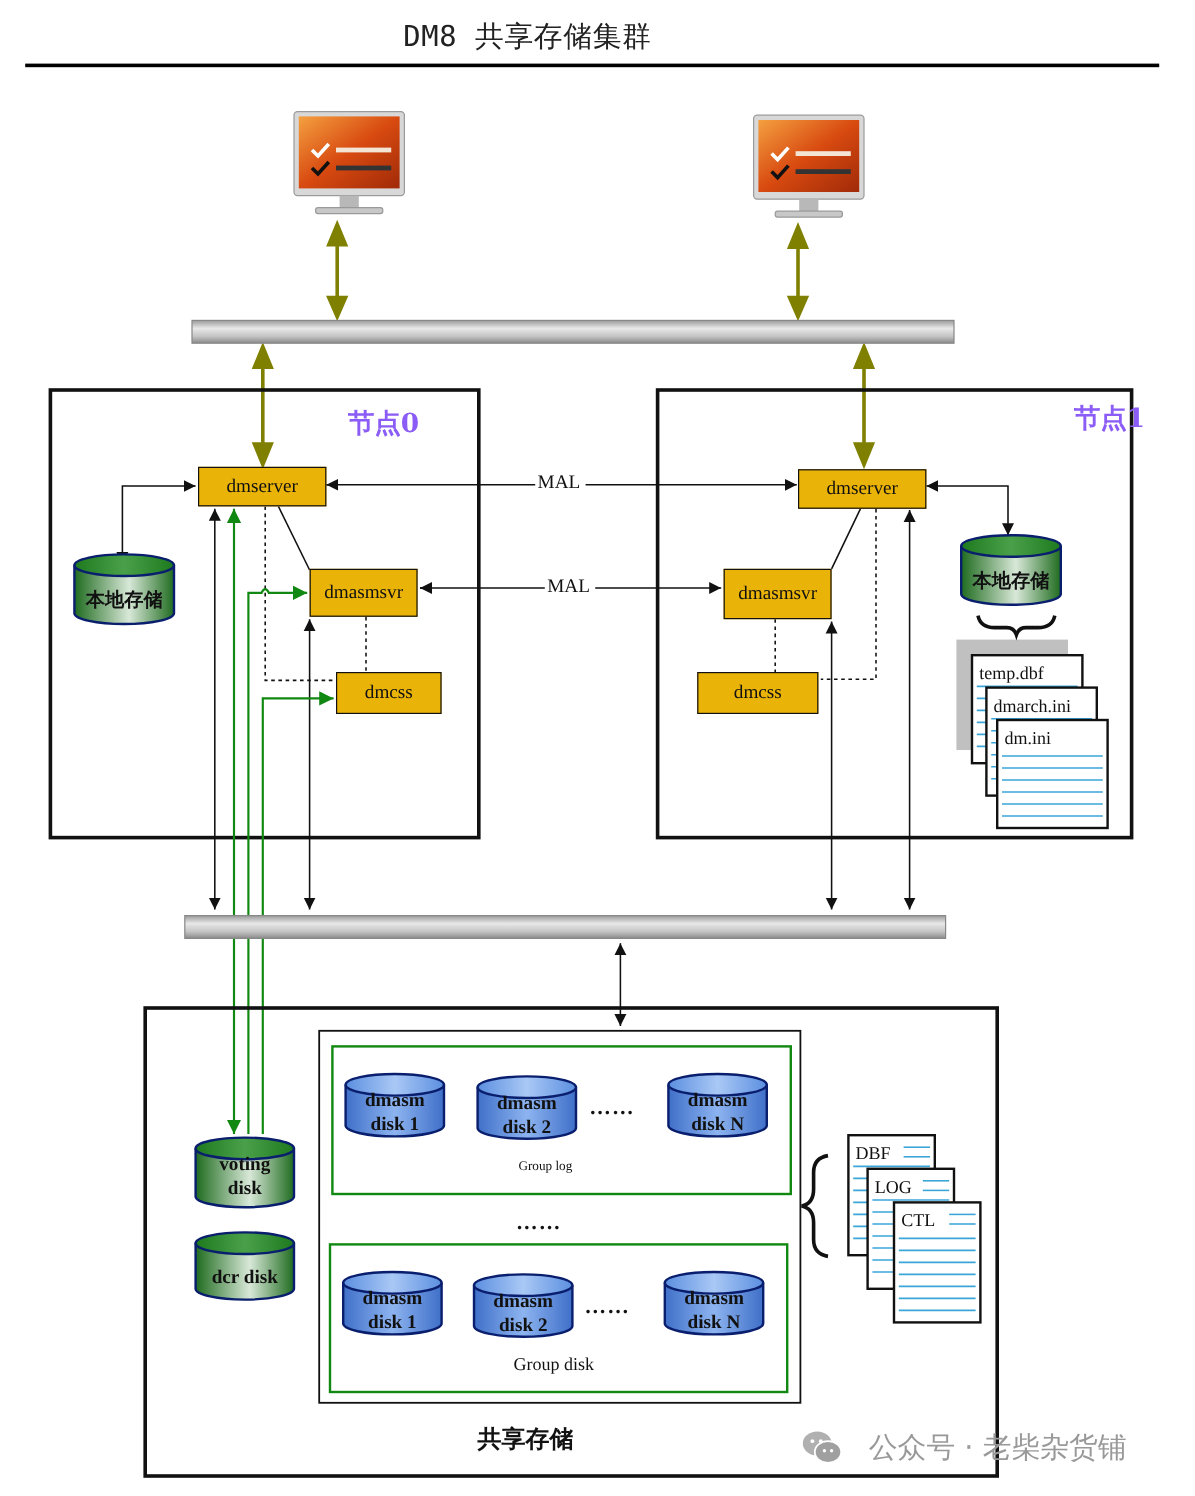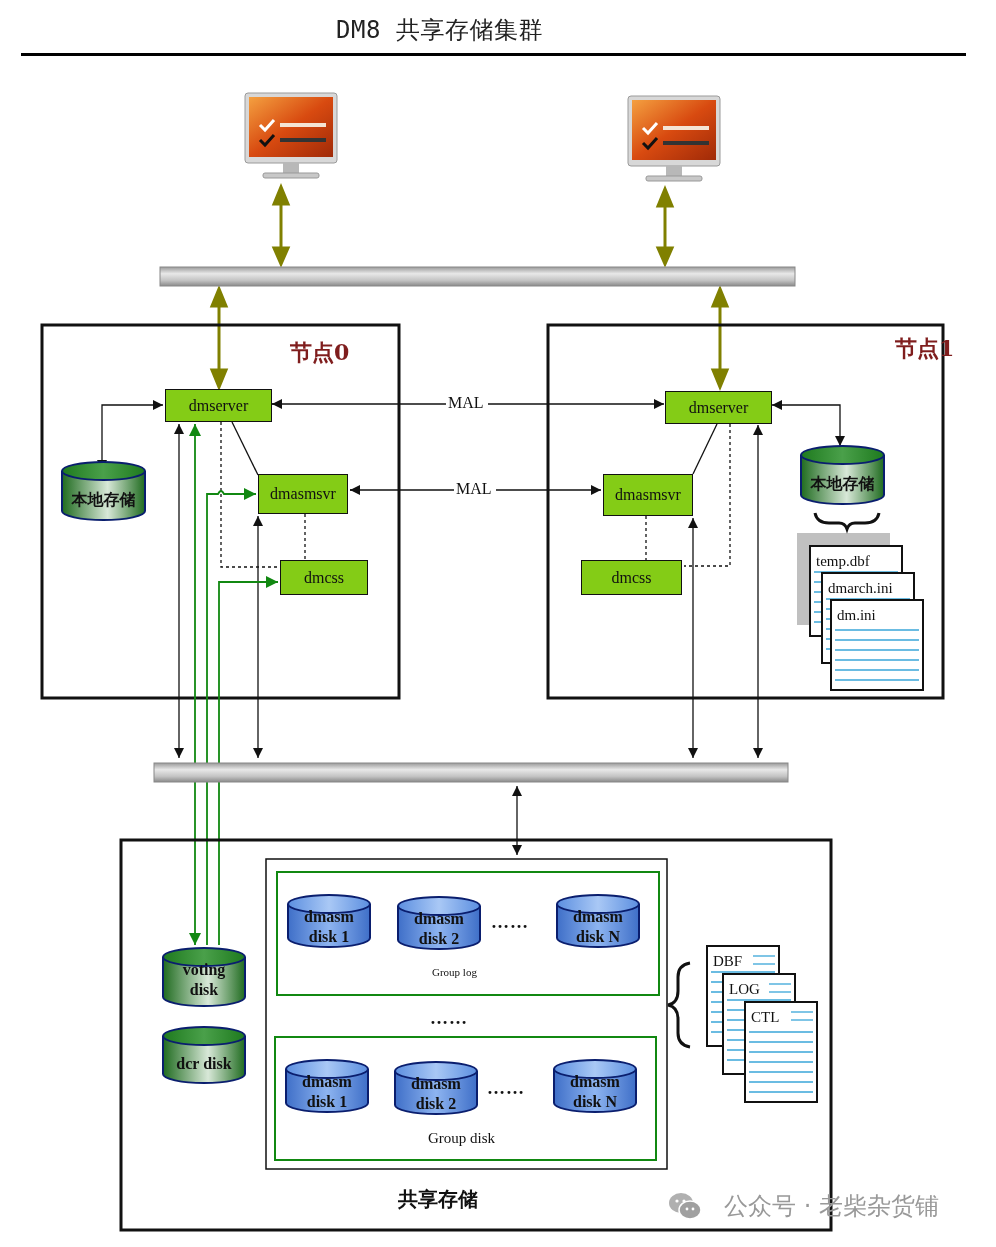--- a/index.html
+++ b/index.html
@@ -1,22 +1,22 @@
 <!DOCTYPE html>
 <html><head>
 <meta charset="utf-8">
 <style>
   html, body { margin:0; padding:0; background:#ffffff; }
   body { width:996px; height:1247px; position:relative; overflow:hidden; font-family:"Liberation Serif", serif; }
   #stage { position:absolute; left:0; top:0; width:996px; height:1247px; }
   .title { position:absolute; left:0; width:879px; top:14px; text-align:center; font-family:"DejaVu Sans Mono", monospace; font-size:24px; color:#222; letter-spacing:0.5px; }
   .title-rule { position:absolute; left:21px; top:53px; width:945px; height:3px; background:#000; }
   .lbl { position:absolute; font-family:"Liberation Serif", serif; color:#111; white-space:nowrap; }
-  .box { position:absolute; background:#84cc16; border:1.6px solid #111; box-sizing:border-box; display:flex; align-items:center; justify-content:center; font-size:16px; color:#111; }
-  .node-title { position:absolute; font-weight:bold; font-size:22px; font-family:"DejaVu Serif", serif; color:#7f1d1d; }
+  .box { position:absolute; background:#eab308; border:1.6px solid #111; box-sizing:border-box; display:flex; align-items:center; justify-content:center; font-size:16px; color:#111; }
+  .node-title { position:absolute; font-weight:bold; font-size:22px; font-family:"DejaVu Serif", serif; color:#8b5cf6; }
   .watermark { position:absolute; left:668px; top:1190px; font-family:"DejaVu Sans", sans-serif; font-size:24px; color:#999; white-space:nowrap; display:flex; align-items:center; gap:22px; }
   .wm-icon { width:34px; height:28px; }
   svg text { font-family:"Liberation Serif", serif; }
 </style>
 </head>
 <body>
 
 <div id="stage">
 
   <div class="title">DM8 共享存储集群</div>

